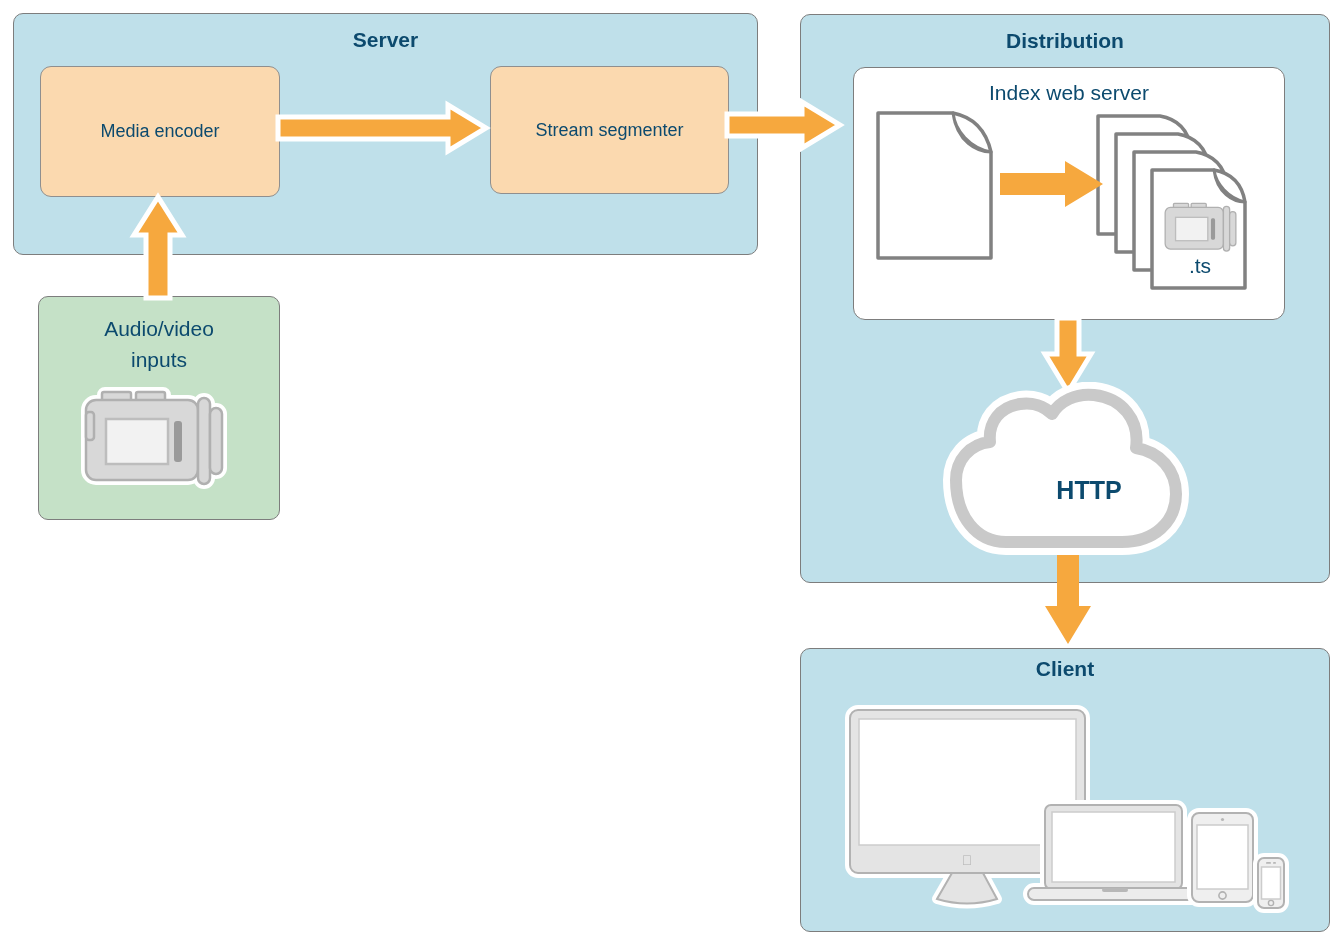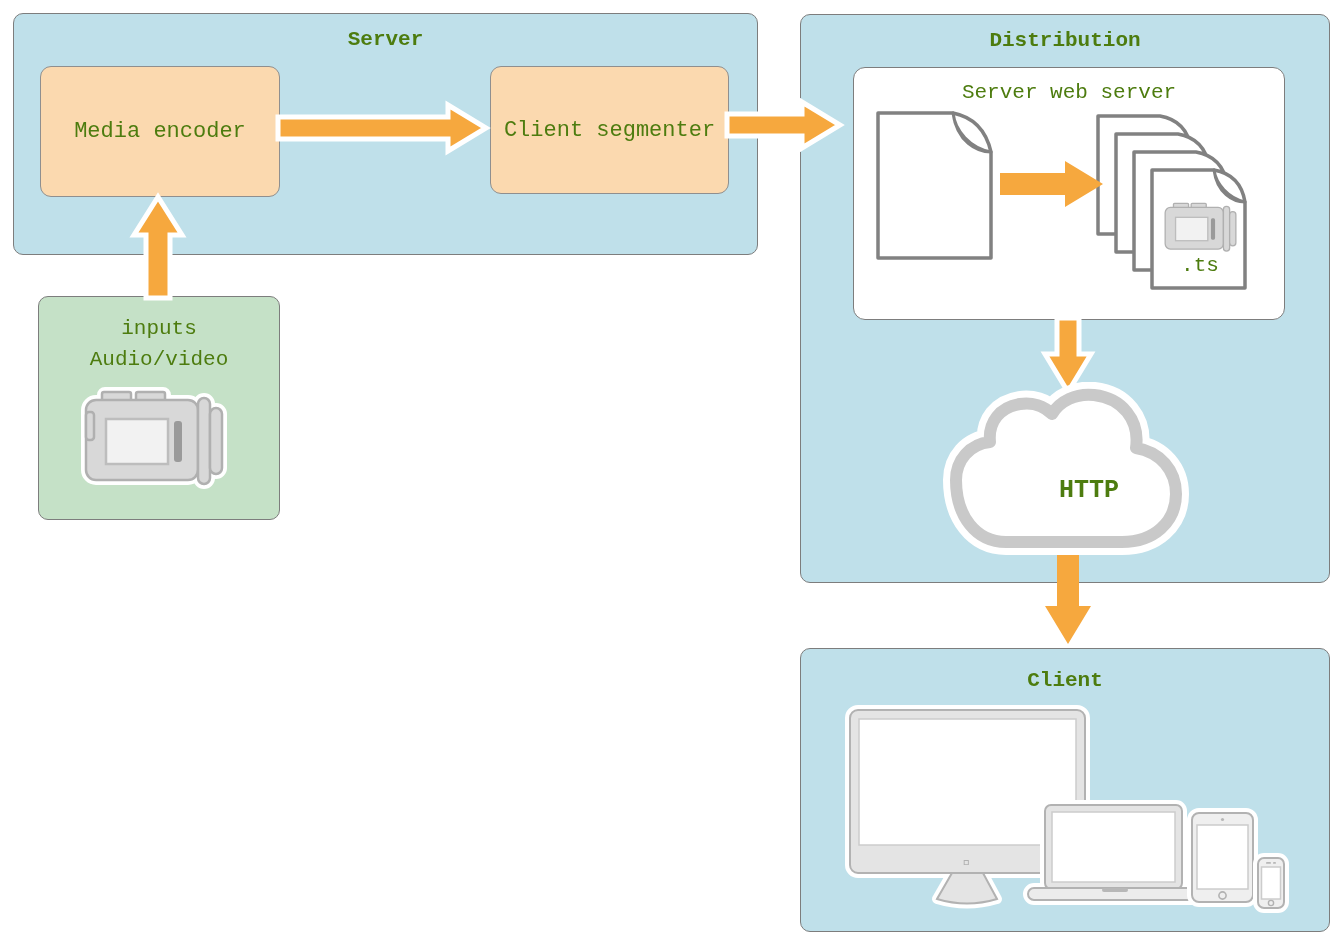--- a/index.html
+++ b/index.html
@@ -1,30 +1,30 @@
 <!DOCTYPE html>
 <html style="--container-fill: #bfe0ea; --container-border: #7d7d7d; --process-fill: #fbd9af; --process-border: #8f8f8f; --input-fill: #c5e1c7; --arrow-orange: #f6a83e; --doc-stroke: #818181; --cloud-gray: #c9c9c9; --device-gray: #e4e4e4; --device-stroke: #b2b2b2;"><head>
 <meta charset="utf-8">
 <style>
   html,body{margin:0;padding:0;background:#fff;}
   .canvas{position:relative;width:1344px;height:945px;background:#fff;
-          font-family:Liberation Mono, monospace;color:#4d7c0f;overflow:hidden;}
+          font-family:Liberation Sans, sans-serif;color:#0c4a6e;overflow:hidden;}
   .groupbox{position:absolute;background:var(--container-fill);
             border:1.5px solid var(--container-border);border-radius:10px;}
   .procbox{position:absolute;background:var(--process-fill);
            border:1.2px solid var(--process-border);border-radius:11px;
            display:flex;align-items:center;justify-content:center;}
   .inputbox{position:absolute;background:var(--input-fill);
             border:1.5px solid var(--container-border);border-radius:10px;}
   .whitebox{position:absolute;background:#fff;
             border:1.5px solid var(--container-border);border-radius:12px;}
   .label{position:absolute;font-size:21px;line-height:31px;text-align:center;}
   .title{position:absolute;left:0;right:0;text-align:center;
          font-size:21px;font-weight:bold;}
-  .boxlabel{font-size:22px;text-align:center;}
+  .boxlabel{font-size:18px;text-align:center;}
   .lyr{position:absolute;left:0;top:0;}
   .arrow{fill:var(--arrow-orange);}
   .arrow.outlined{stroke:#fff;stroke-width:5;stroke-linejoin:miter;}
   .doc{fill:#fff;stroke:var(--doc-stroke);stroke-width:3.5;stroke-linejoin:round;}
   .docfold{fill:#fff;stroke:var(--doc-stroke);stroke-width:3;stroke-linejoin:round;}
   .cloud-halo{fill:#fff;stroke:#fff;stroke-width:26;stroke-linejoin:round;}
   .cloud-body{fill:#fff;stroke:var(--cloud-gray);stroke-width:12;stroke-linejoin:round;}
   .halo{fill:#fff;stroke:#fff;stroke-width:10;stroke-linejoin:round;}
   .cam-body{fill:#d8d8d8;stroke:#b0b0b0;stroke-width:2.5;}
   .cam-screen{fill:#f2f2f2;stroke:#bdbdbd;stroke-width:2.5;}
@@ -41,30 +41,30 @@
 
   <div class="groupbox" style="left:13px;top:13px;width:743px;height:240px;">
     <div class="title" style="top:14px;">Server</div>
   </div>
 
   <div class="procbox" style="left:40px;top:66px;width:238px;height:129px;">
     <span class="boxlabel">Media encoder</span>
   </div>
 
   <div class="procbox" style="left:490px;top:66px;width:237px;height:126px;">
-    <span class="boxlabel">Client segmenter</span>
+    <span class="boxlabel">Stream segmenter</span>
   </div>
 
   <div class="label" style="left:275px;top:152px;width:200px;">
   </div>
 
   <div class="inputbox" style="left:38px;top:296px;width:240px;height:222px;">
     <div class="label" style="left:0;right:0;top:16px;position:absolute;">
+      <span style="display:block">Audio/video</span>
       <span style="display:block">inputs</span>
-      <span style="display:block">Audio/video</span>
     </div>
   </div>
 
   <svg class="lyr" style="left:78px;top:378px;" width="170" height="125" viewBox="0 0 170 125">
     <g class="halo">
       <rect x="24" y="14" width="64" height="12" rx="3"></rect>
       <rect x="8" y="22" width="112" height="80" rx="10"></rect>
       <rect x="120" y="20" width="12" height="86" rx="6"></rect>
       <rect x="132" y="30" width="12" height="66" rx="6"></rect>
     </g>
@@ -76,21 +76,21 @@
     <rect class="cam-slot" x="96" y="43" width="8" height="41" rx="3"></rect>
     <rect class="cam-body" x="120" y="20" width="12" height="86" rx="6"></rect>
     <rect class="cam-body" x="132" y="30" width="12" height="66" rx="6"></rect>
   </svg>
 
   <div class="groupbox" style="left:800px;top:14px;width:528px;height:567px;">
     <div class="title" style="top:14px;">Distribution</div>
   </div>
 
   <div class="whitebox" style="left:853px;top:67px;width:430px;height:251px;">
-    <div class="label" style="left:0;right:0;top:9px;position:absolute;">Server web server</div>
+    <div class="label" style="left:0;right:0;top:9px;position:absolute;">Index web server</div>
   </div>
 
   <svg class="lyr" style="left:874px;top:109px;" width="124" height="154" viewBox="0 0 124 154">
     <path class="doc" d="M 4 4 H 79 C 99 8 112 21 117 43 V 149 H 4 Z"></path>
     <path class="docfold" d="M 79 4 C 81 22 96 39 117 43 C 103 43 83 33 79 4 Z"></path>
   </svg>
 
   <svg class="lyr" style="left:1092px;top:110px;" width="164" height="184" viewBox="0 0 164 184">
     <g>
       <path class="doc" d="M 6 6 H 68 C 85 9 96 20 99 38 V 124 H 6 Z"></path>
@@ -128,21 +128,21 @@
     <polygon class="arrow outlined" points="1057,318 1057,354 1045,354 1068,392 1091,354 1079,354 1079,318"></polygon>
   </svg>
 
   <svg class="lyr" style="left:940px;top:382px;" width="260" height="180" viewBox="0 0 260 180">
     <path class="cloud-halo" d="M 66 160 L 182 160 C 214 160 236 140 236 112 C 236 88 220 70 196 66 C 200 38 182 16 154 13 C 136 11 120 19 112 32 C 104 24 92 20 80 22 C 60 25 48 40 50 60 C 30 62 16 78 16 98 C 16 134 36 160 66 160 Z"></path>
     <path class="cloud-body" d="M 66 160 L 182 160 C 214 160 236 140 236 112 C 236 88 220 70 196 66 C 200 38 182 16 154 13 C 136 11 120 19 112 32 C 104 24 92 20 80 22 C 60 25 48 40 50 60 C 30 62 16 78 16 98 C 16 134 36 160 66 160 Z"></path>
   </svg>
   <div class="http-label" style="left:1009px;top:476px;width:160px;">HTTP</div>
 
   <div class="groupbox" style="left:800px;top:648px;width:528px;height:282px;">
-    <div class="title" style="top:20px;">Client</div>
+    <div class="title" style="top:8px;">Client</div>
   </div>
 
   <svg class="lyr" style="left:840px;top:700px;" width="470" height="220" viewBox="0 0 470 220">
 
     <g>
       <g class="halo">
         <rect x="10" y="10" width="235" height="163" rx="8"></rect>
         <path d="M112,173 L143,173 L157,199 Q127,208 97,199 Z"></path>
       </g>
       <rect class="dev" x="10" y="10" width="235" height="163" rx="8"></rect>

